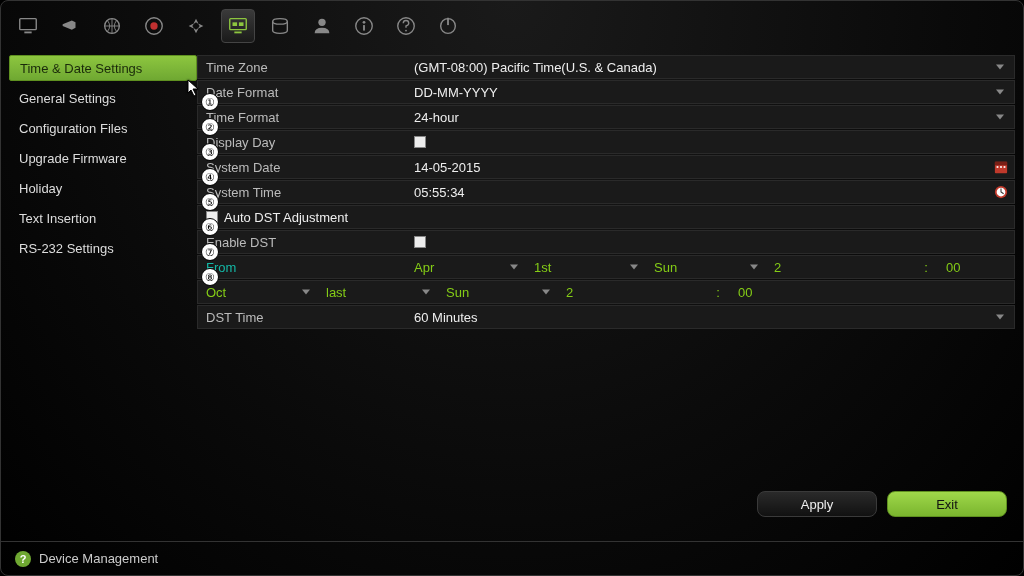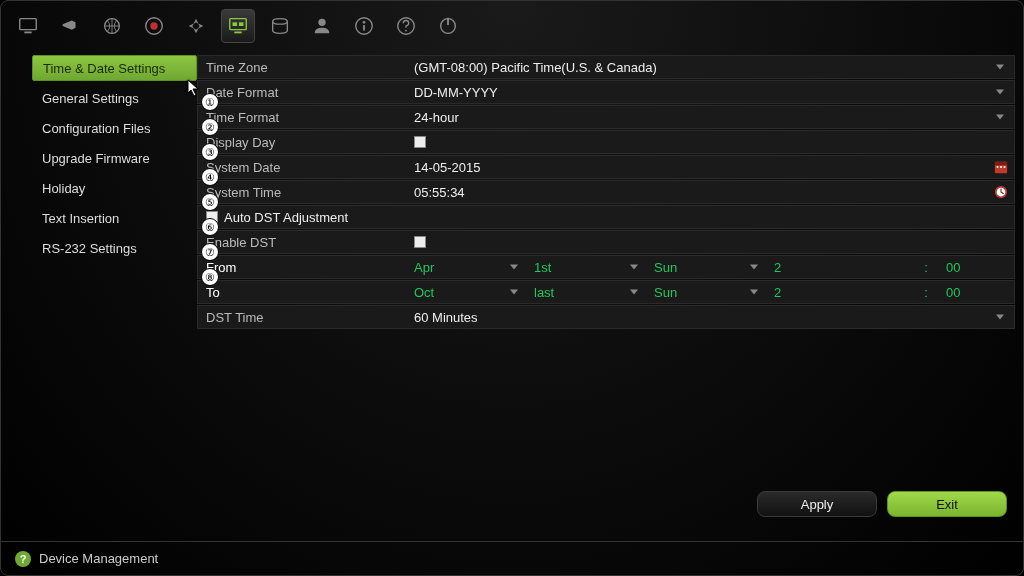--- a/index.html
+++ b/index.html
@@ -4,37 +4,37 @@
   <style>
     * { box-sizing: border-box; margin: 0; padding: 0; }
     html, body { width: 1024px; height: 576px; background: #000; font-family: Arial, sans-serif; color: #ccc; font-size: 13px; overflow: hidden; }
     .window { width: 1024px; height: 576px; background: radial-gradient(ellipse at center top, #1a1a1a 0%, #0a0a0a 60%, #000 100%); border: 1px solid #333; border-radius: 8px; position: relative; }
     .toolbar { height: 50px; display: flex; align-items: center; padding: 0 10px; gap: 8px; }
     .toolbar-item { width: 34px; height: 34px; display: flex; align-items: center; justify-content: center; border-radius: 4px; cursor: pointer; }
     .toolbar-item.active { background: linear-gradient(#3a3a3a, #1a1a1a); border: 1px solid #444; }
     .toolbar-item svg { width: 22px; height: 22px; }
     .content { display: flex; height: 472px; padding: 0 8px; }
     .sidebar { width: 188px; padding-top: 4px; }
-    .sidebar-item { height: 26px; display: flex; align-items: center; padding: 0 10px; font-size: 13px; color: #ddd; cursor: pointer; margin-bottom: 4px; border-radius: 2px; margin-left: 23px; }
+    .sidebar-item { height: 26px; display: flex; align-items: center; padding: 0 10px; font-size: 13px; color: #ddd; cursor: pointer; margin-bottom: 4px; border-radius: 2px; }
     .sidebar-item.active { background: linear-gradient(#8dc63f, #6fa832); color: #1a2a0a; font-weight: 500; border: 1px solid #5f9020; }
     .main { flex: 1; display: flex; flex-direction: column; position: relative; }
     .tab-header { height: 26px; display: flex; align-items: center; padding-left: 6px; }
     .tab { color: #8dc63f; text-decoration: underline; font-size: 13px; cursor: pointer; }
     .form { margin-top: 4px; }
     .row { height: 24px; display: flex; align-items: center; border: 1px solid #2a2a2a; background: #1a1a1a; margin-bottom: 1px; position: relative; }
     .row.section { background: #1a1a1a; }
     .label-cell { width: 208px; padding-left: 8px; color: #bbb; font-size: 13px; }
     .value-cell { flex: 1; padding-left: 8px; color: #eee; font-size: 13px; display: flex; align-items: center; position: relative; }
     .dropdown-caret { position: absolute; right: 10px; top: 50%; transform: translateY(-50%); width: 0; height: 0; border-left: 4px solid transparent; border-right: 4px solid transparent; border-top: 5px solid #888; }
     .checkbox { width: 12px; height: 12px; background: #eee; border: 1px solid #888; }
     .calendar-icon { position: absolute; right: 6px; width: 14px; height: 14px; }
     .clock-icon { position: absolute; right: 6px; width: 14px; height: 14px; }
     .from-to-row { display: flex; align-items: center; height: 24px; border: 1px solid #2a2a2a; background: #1a1a1a; margin-bottom: 1px; }
-    .from-to-row .label-cell { width: 208px; padding-left: 8px; color: #ffffff; }
-    .seg { height: 22px; background: #1a1a1a; border: none; display: flex; align-items: center; padding-left: 8px; color: #22c55e; margin-right: 2px; position: relative; }
+    .from-to-row .label-cell { width: 208px; padding-left: 8px; color: #14b8a6; }
+    .seg { height: 22px; background: #1a1a1a; border: none; display: flex; align-items: center; padding-left: 8px; color: #84cc16; margin-right: 2px; position: relative; }
     .seg .dropdown-caret { right: 6px; }
     .seg.month { width: 118px; }
     .seg.week { width: 118px; }
     .seg.day { width: 118px; }
     .seg.hour { width: 148px; }
     .seg.colon { width: 20px; padding-left: 0; justify-content: center; }
     .seg.min { width: 60px; }
     .buttons { position: absolute; bottom: 6px; right: 8px; display: flex; gap: 10px; }
     .btn { width: 120px; height: 26px; display: flex; align-items: center; justify-content: center; font-size: 13px; border-radius: 8px; cursor: pointer; }
     .btn-apply { background: linear-gradient(#2a2a2a, #111); border: 1px solid #3a3a3a; color: #eee; }
@@ -227,21 +227,20 @@
             </div>
           <div class="seg hour">
               <span>2</span>
             </div>
           <div class="seg colon">:</div>
           <div class="seg min">
               <span>00</span>
             </div>
         </div>
         <div class="from-to-row">
-          <div class="label-cell">To</div>
           <div class="seg month">
               <span>Oct</span>
               <span class="dropdown-caret"></span>
             </div>
           <div class="seg week">
               <span>last</span>
               <span class="dropdown-caret"></span>
             </div>
           <div class="seg day">
               <span>Sun</span>

